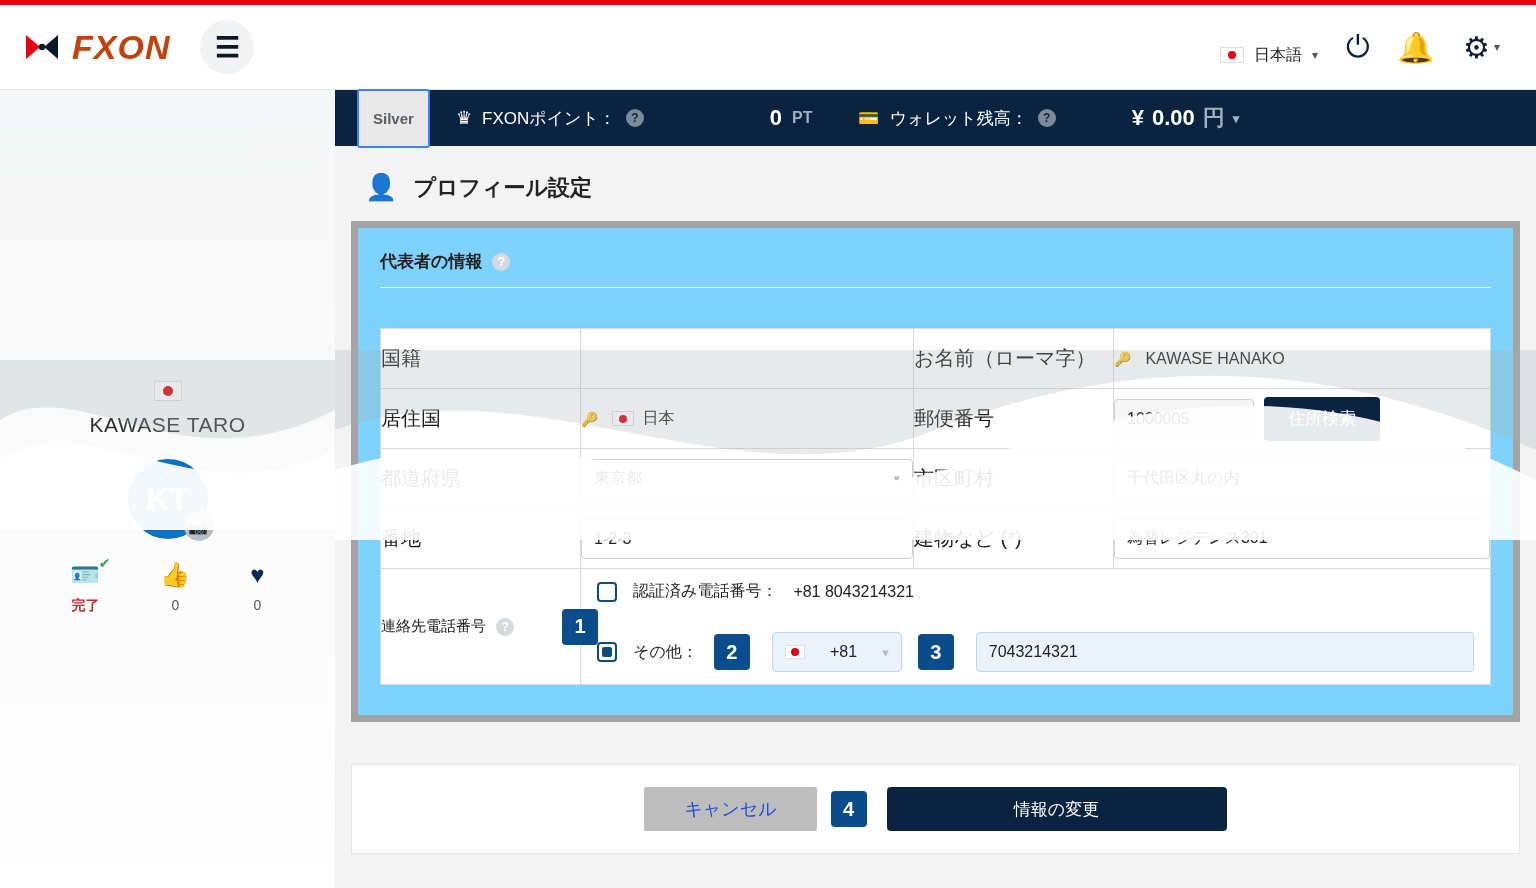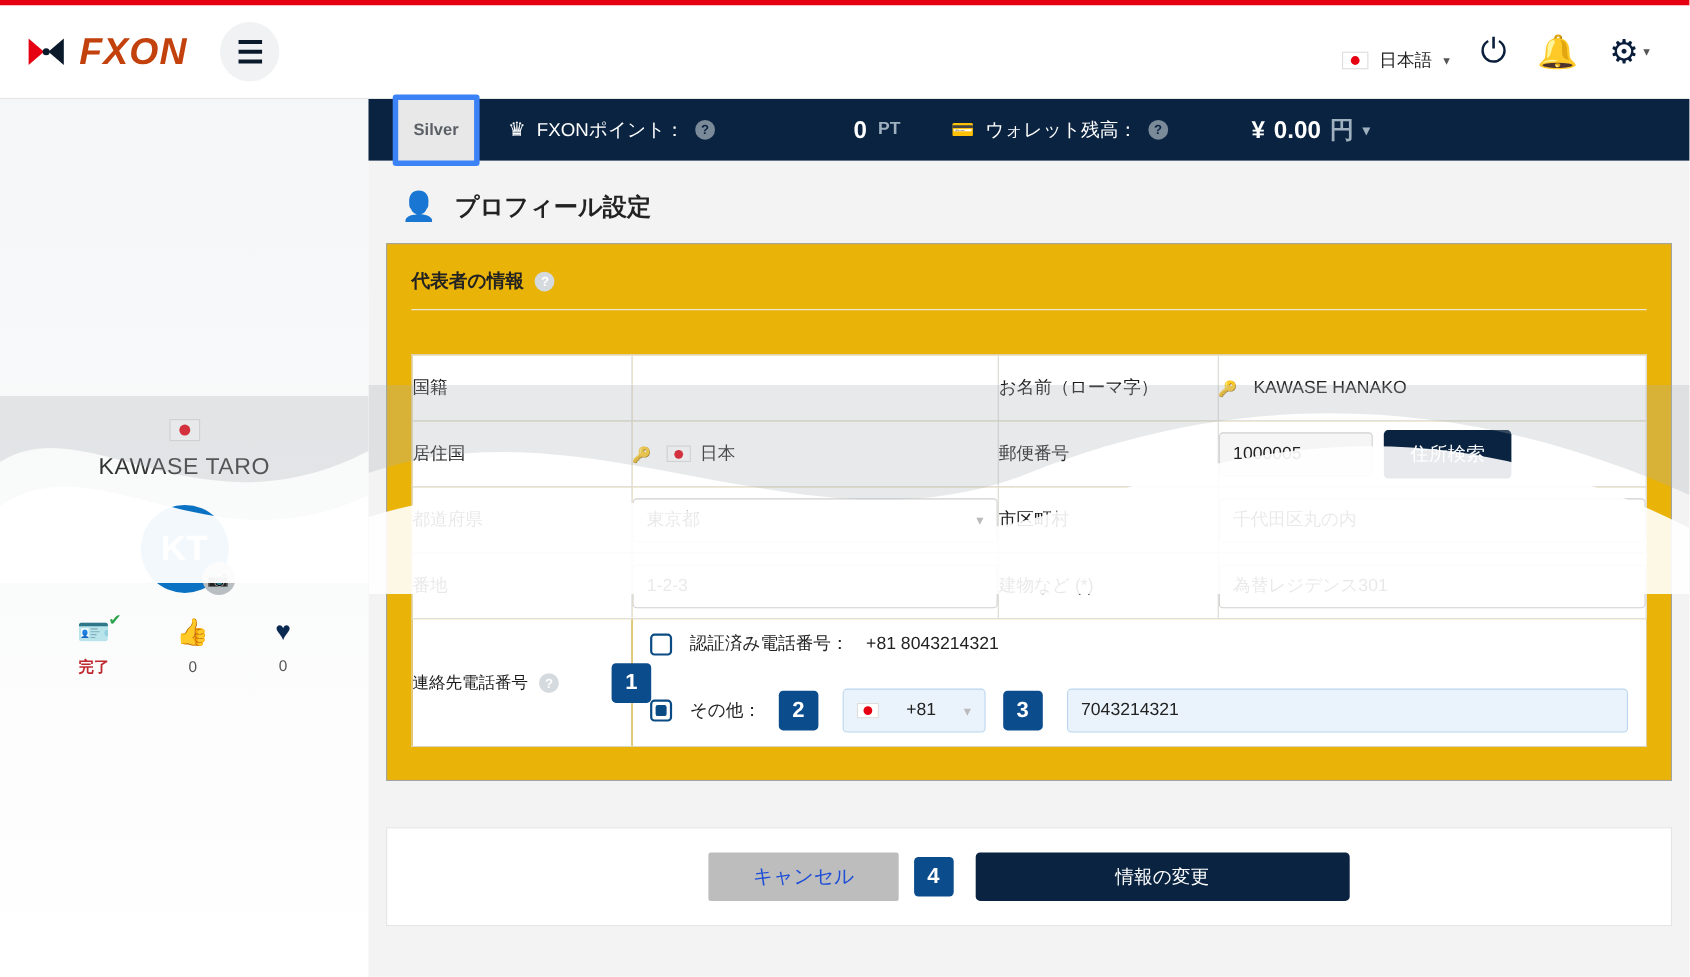--- a/index.html
+++ b/index.html
@@ -28,41 +28,41 @@
   .sb-stats { margin-top:22px; display:flex; gap:60px; }
   .sb-stat { display:flex; flex-direction:column; align-items:center; gap:8px;}
   .sb-stat .ic { font-size:24px; color:#0a2950;}
   .sb-stat .ic.card { color:#0a2950; position:relative;}
   .check-tick { position:absolute; top:-6px; right:-10px; color:#2da44e; font-size:14px;}
   .sb-stat .val { font-size:14px; color:#bf2a30; font-weight:600;}
   .sb-stat .val.gray { color:#555; font-weight:500;}
 
   .main { flex:1; display:flex; flex-direction:column; background:#f3f3f3; position:relative;}
   .darkbar { height:56px; background:#0a2340; display:flex; align-items:center; padding:0 22px; gap:26px; color:#fff; font-size:17px;}
-  .tier-badge { background:#e8e8e8; color:#5a5f65; border:5px solid #3b82f6; border-radius:3px; padding:19px 14px; font-weight:600; font-size:15px;}
+  .tier-badge { background:#e8e8e8; color:#5a5f65; border:2px solid #3b82f6; border-radius:3px; padding:19px 14px; font-weight:600; font-size:15px;}
   .crown-ic { font-size:18px;}
   .qmark { width:18px; height:18px; border-radius:50%; background:#7b8a99; display:inline-flex; align-items:center; justify-content:center; font-size:12px; color:#0a2340; font-weight:700;}
   .db-seg { display:flex; align-items:center; gap:10px;}
   .pts-val { font-weight:700; font-size:22px;}
   .pts-unit { color:#9fb0bf; font-weight:600; font-size:16px;}
   .yen-line { font-weight:700; font-size:22px; display:flex; align-items:center; gap:8px;}
   .yen-unit { color:#9fb0bf; font-weight:700;}
   .yen-chev { font-size:13px; color:#9fb0bf;}
 
   .page-head { display:flex; align-items:center; gap:16px; padding:26px 30px 18px;}
   .page-head .ic { font-size:26px; color:#0a2950;}
   .page-head h1 { font-size:22px; font-weight:700; color:#222;}
 
-  .panel { margin:0 16px 16px 16px; background:#eab308; border:1px solid #a3a3a3; padding:22px 22px 30px;}
+  .panel { margin:0 16px 16px 16px; background:#7dd3fc; border:7px solid #a3a3a3; padding:22px 22px 30px;}
   .section-title { font-size:17px; font-weight:700; display:flex; align-items:center; gap:10px; padding-bottom:14px; border-bottom:1px solid #eee; margin-bottom:40px;}
   .qmark-light { width:18px; height:18px; border-radius:50%; background:#d5dadf; display:inline-flex; align-items:center; justify-content:center; color:#fff; font-size:12px; font-weight:700;}
 
   table.form-tbl { width:100%; border-collapse:collapse;}
   table.form-tbl td { border:1px solid #d9d9d9; padding:0; height:60px; vertical-align:middle;}
-  .lbl-cell { width:200px; padding:0 14px; font-size:16px; color:#1a1a1a; background:#fff;}
+  .lbl-cell { width:200px; padding:0 14px; font-size:20px; color:#1a1a1a; background:#fff;}
   .lbl-cell.small { font-size:15px;}
   .input-cell { padding:8px 10px; background:#fff;}
   .input-cell.twocol { width:333px;}
   .field-box { border:1px solid #d0d0d0; border-radius:4px; height:40px; display:flex; align-items:center; padding:0 12px; background:#fff; font-size:16px; color:#222; gap:10px;}
   .field-box.select { justify-content:space-between;}
   .field-box.gray { background:#f5f5f5;}
   .field-box.highlight { background:#eaf3fb; border-color:#b9d6ee;}
   .small-chev { color:#bbb; font-size:13px;}
   .key-ic { color:#cfcfcf; font-size:14px; margin-right:6px;}
   .locked-inline { display:flex; align-items:center; gap:8px; font-size:16px; color:#222;}

